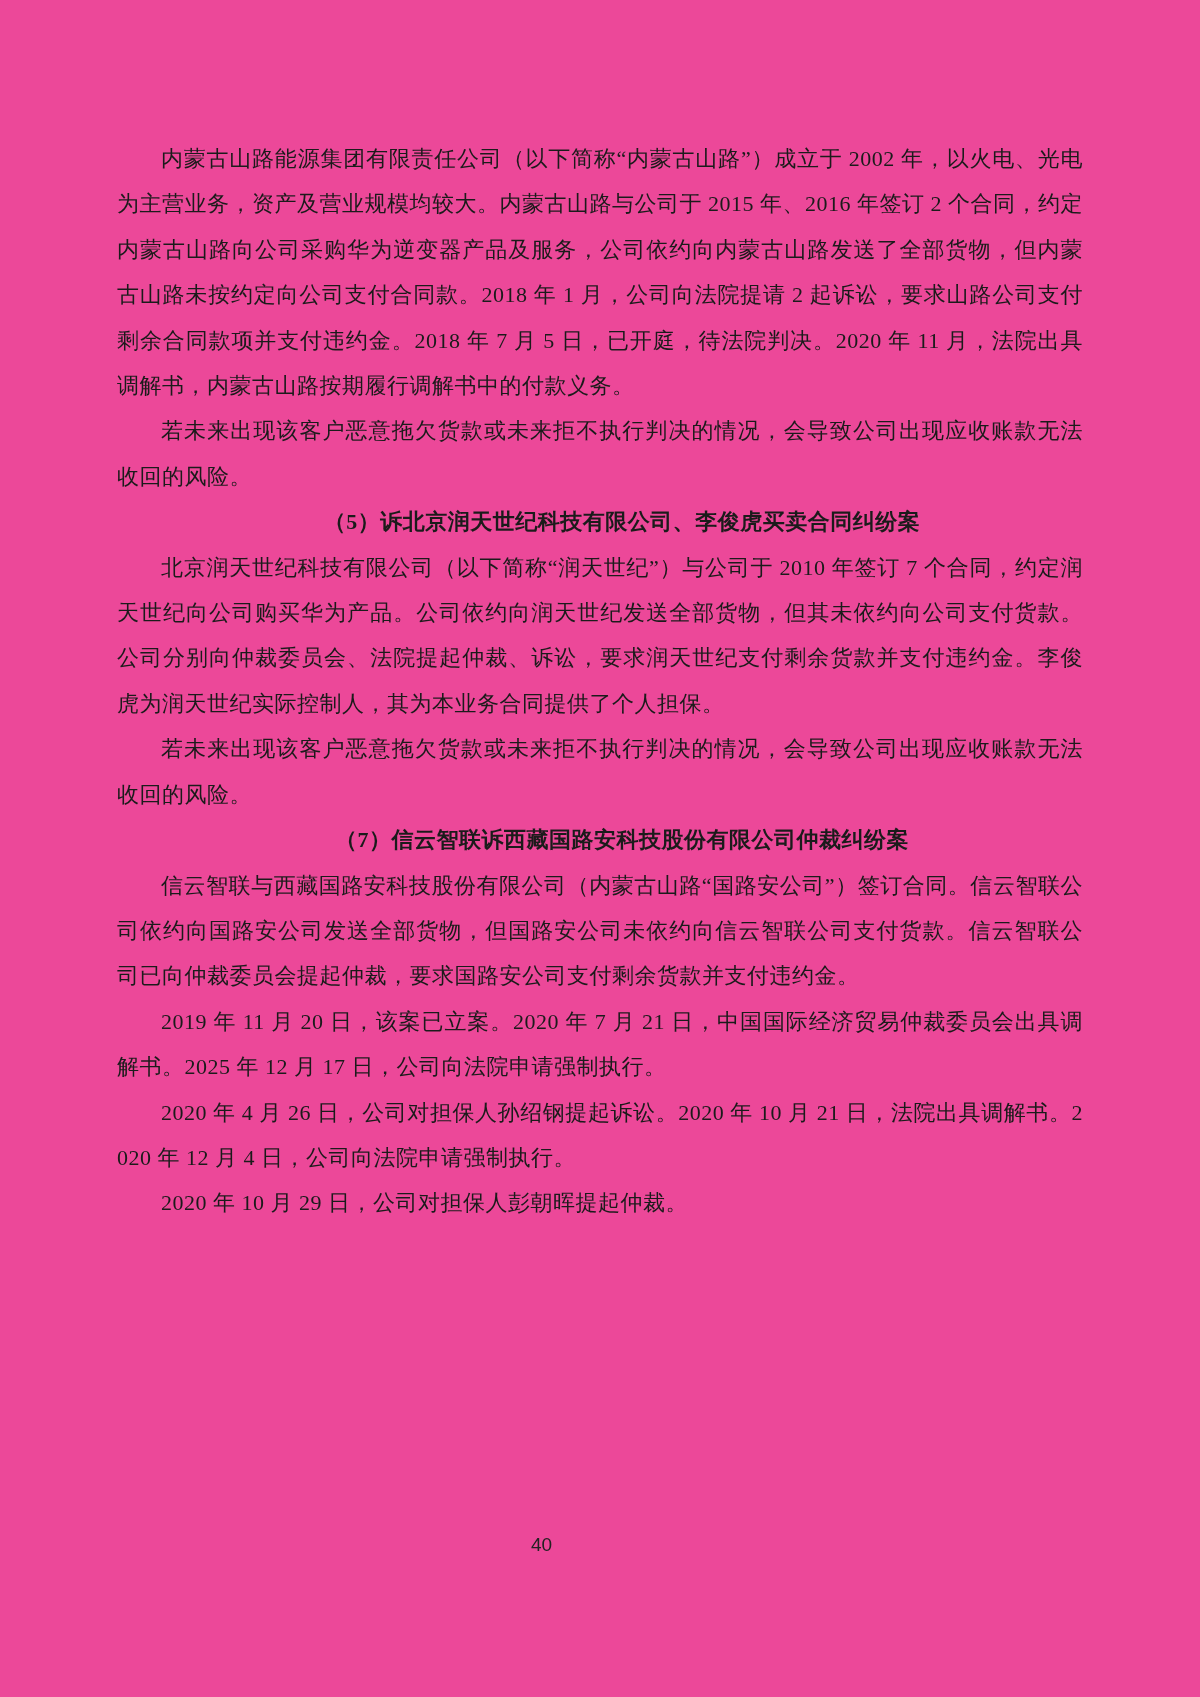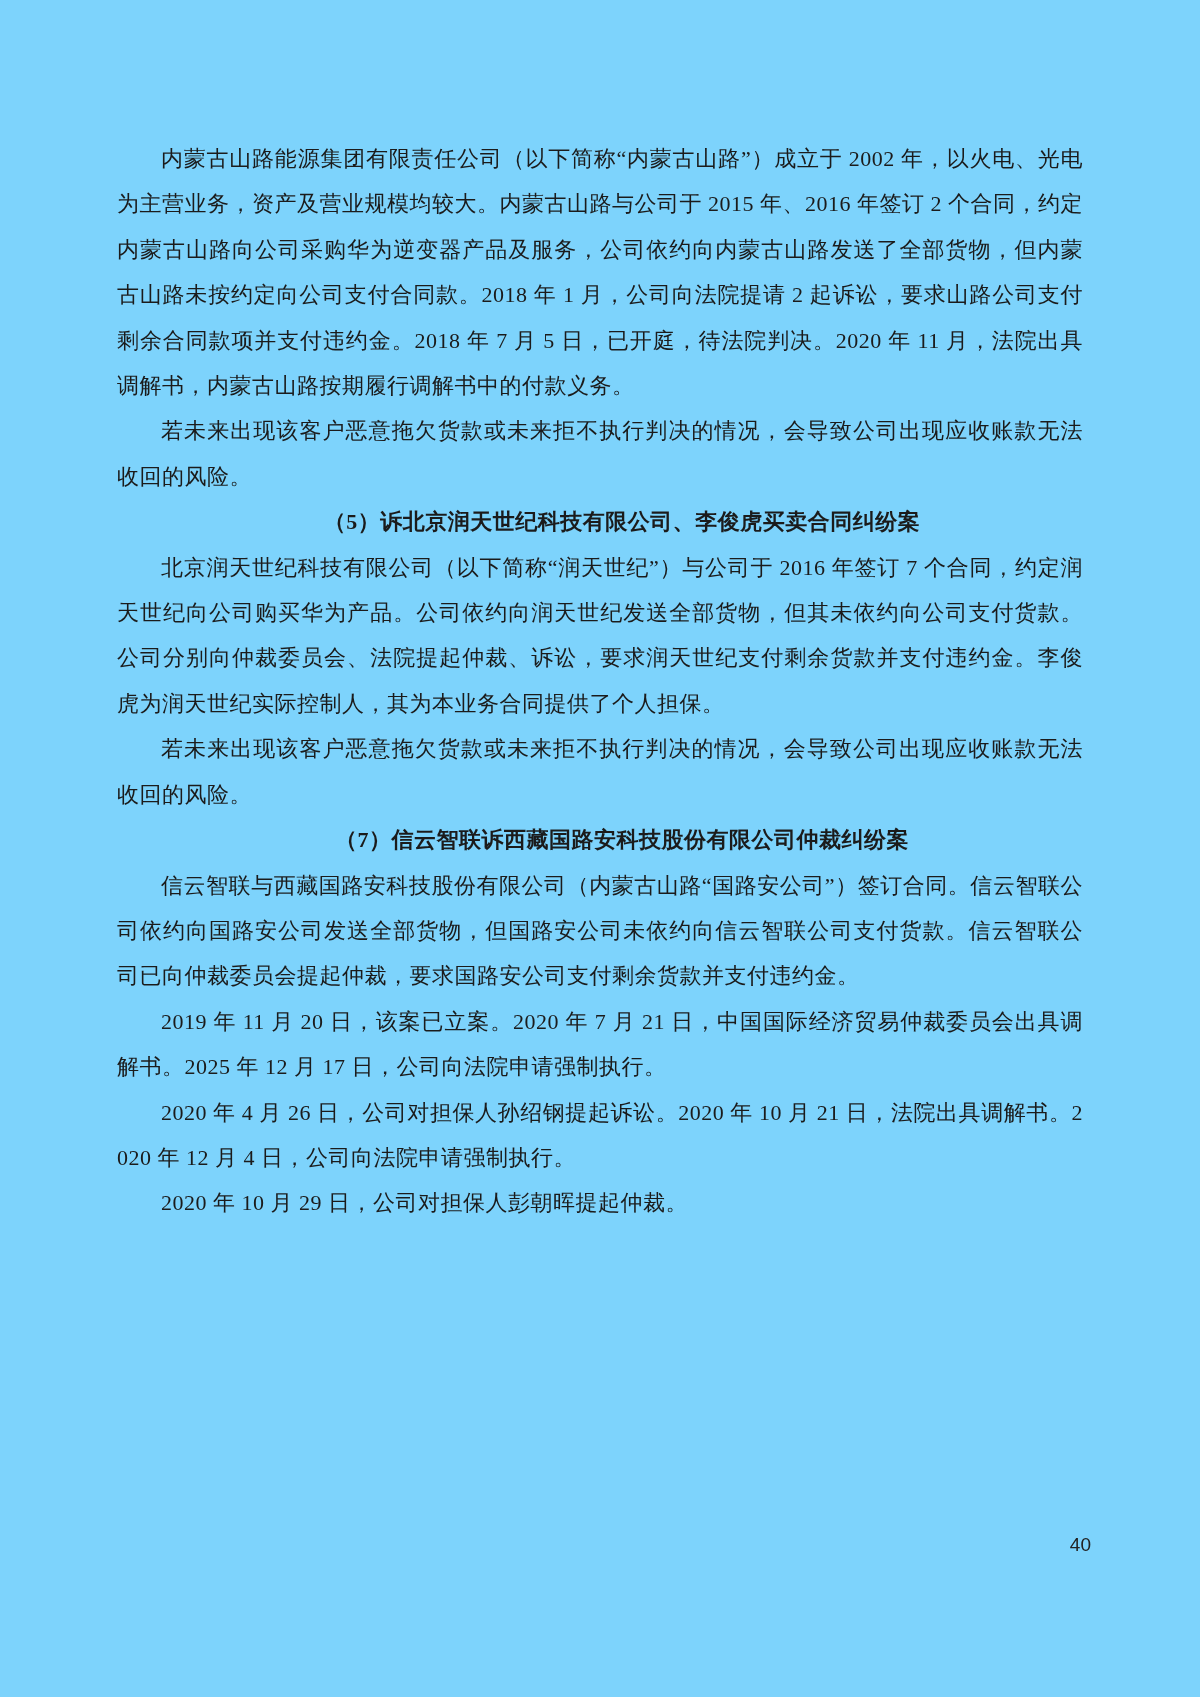--- a/index.html
+++ b/index.html
@@ -7,21 +7,21 @@
     padding: 0;
     width: 1200px;
     height: 1697px;
     background: #fcfcfc;
     overflow: hidden;
   }
   .page {
     position: relative;
     width: 1200px;
     height: 1697px;
-    background: #7dd3fc;
+    background: #ec4899;
     font-family: "Liberation Serif", "DejaVu Serif", serif;
     color: #1b1b1b;
   }
   .content {
     position: absolute;
     left: 117px;
     top: 136px;
     width: 966px;
   }
   .para {
@@ -33,40 +33,40 @@
     text-indent: 44px;
     letter-spacing: 0.5px;
     word-break: break-all;
   }
   .para.heading {
     font-weight: bold;
     text-align: center;
   }
   .page-footer {
     position: absolute;
-    left: 8px;
+    left: 0;
     top: 1534px;
     width: 1083px;
-    text-align: right;
+    text-align: center;
   }
   .page-number {
     font-family: "Liberation Sans", "DejaVu Sans", sans-serif;
     font-size: 19px;
     color: #222222;
   }
 </style>
 </head>
 <body>
 
 <div class="page">
   <main class="content" id="paragraph-host">
       <p class="para">内蒙古山路能源集团有限责任公司（以下简称“内蒙古山路”）成立于 2002 年，以火电、光电为主营业务，资产及营业规模均较大。内蒙古山路与公司于 2015 年、2016 年签订 2 个合同，约定内蒙古山路向公司采购华为逆变器产品及服务，公司依约向内蒙古山路发送了全部货物，但内蒙古山路未按约定向公司支付合同款。2018 年 1 月，公司向法院提请 2 起诉讼，要求山路公司支付剩余合同款项并支付违约金。2018 年 7 月 5 日，已开庭，待法院判决。2020 年 11 月，法院出具调解书，内蒙古山路按期履行调解书中的付款义务。</p>
       <p class="para">若未来出现该客户恶意拖欠货款或未来拒不执行判决的情况，会导致公司出现应收账款无法收回的风险。</p>
       <p class="para heading">（5）诉北京润天世纪科技有限公司、李俊虎买卖合同纠纷案</p>
-      <p class="para">北京润天世纪科技有限公司（以下简称“润天世纪”）与公司于 2016 年签订 7 个合同，约定润天世纪向公司购买华为产品。公司依约向润天世纪发送全部货物，但其未依约向公司支付货款。公司分别向仲裁委员会、法院提起仲裁、诉讼，要求润天世纪支付剩余货款并支付违约金。李俊虎为润天世纪实际控制人，其为本业务合同提供了个人担保。</p>
+      <p class="para">北京润天世纪科技有限公司（以下简称“润天世纪”）与公司于 2010 年签订 7 个合同，约定润天世纪向公司购买华为产品。公司依约向润天世纪发送全部货物，但其未依约向公司支付货款。公司分别向仲裁委员会、法院提起仲裁、诉讼，要求润天世纪支付剩余货款并支付违约金。李俊虎为润天世纪实际控制人，其为本业务合同提供了个人担保。</p>
       <p class="para">若未来出现该客户恶意拖欠货款或未来拒不执行判决的情况，会导致公司出现应收账款无法收回的风险。</p>
       <p class="para heading">（7）信云智联诉西藏国路安科技股份有限公司仲裁纠纷案</p>
       <p class="para">信云智联与西藏国路安科技股份有限公司（内蒙古山路“国路安公司”）签订合同。信云智联公司依约向国路安公司发送全部货物，但国路安公司未依约向信云智联公司支付货款。信云智联公司已向仲裁委员会提起仲裁，要求国路安公司支付剩余货款并支付违约金。</p>
       <p class="para">2019 年 11 月 20 日，该案已立案。2020 年 7 月 21 日，中国国际经济贸易仲裁委员会出具调解书。2025 年 12 月 17 日，公司向法院申请强制执行。</p>
       <p class="para">2020 年 4 月 26 日，公司对担保人孙绍钢提起诉讼。2020 年 10 月 21 日，法院出具调解书。2020 年 12 月 4 日，公司向法院申请强制执行。</p>
       <p class="para">2020 年 10 月 29 日，公司对担保人彭朝晖提起仲裁。</p>
     </main>
   <footer class="page-footer">
     <span class="page-number">40</span>
   </footer>

